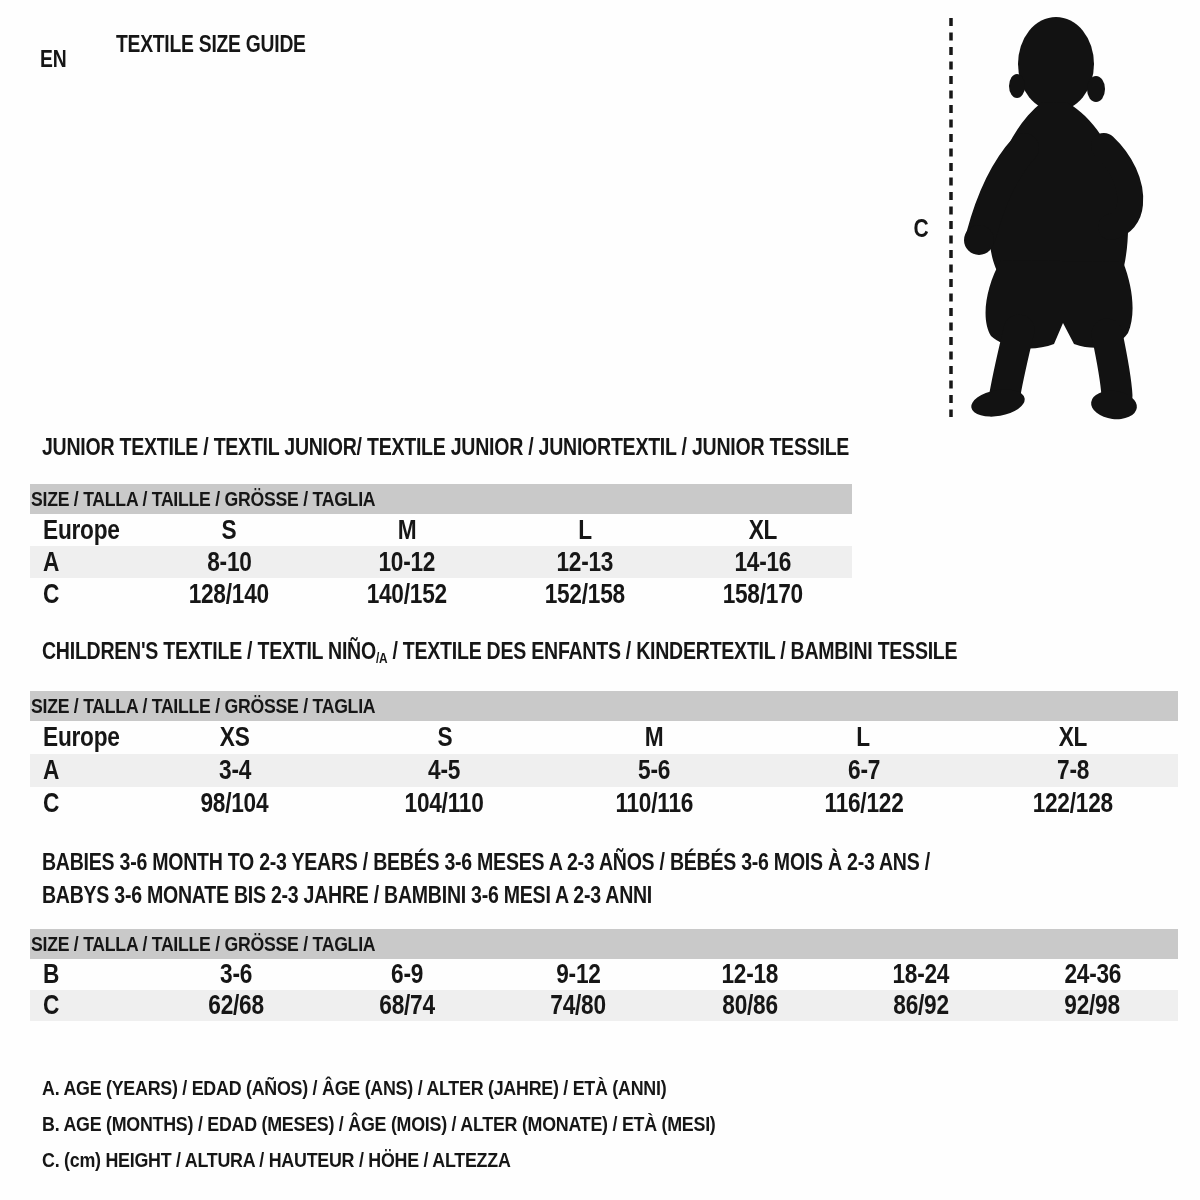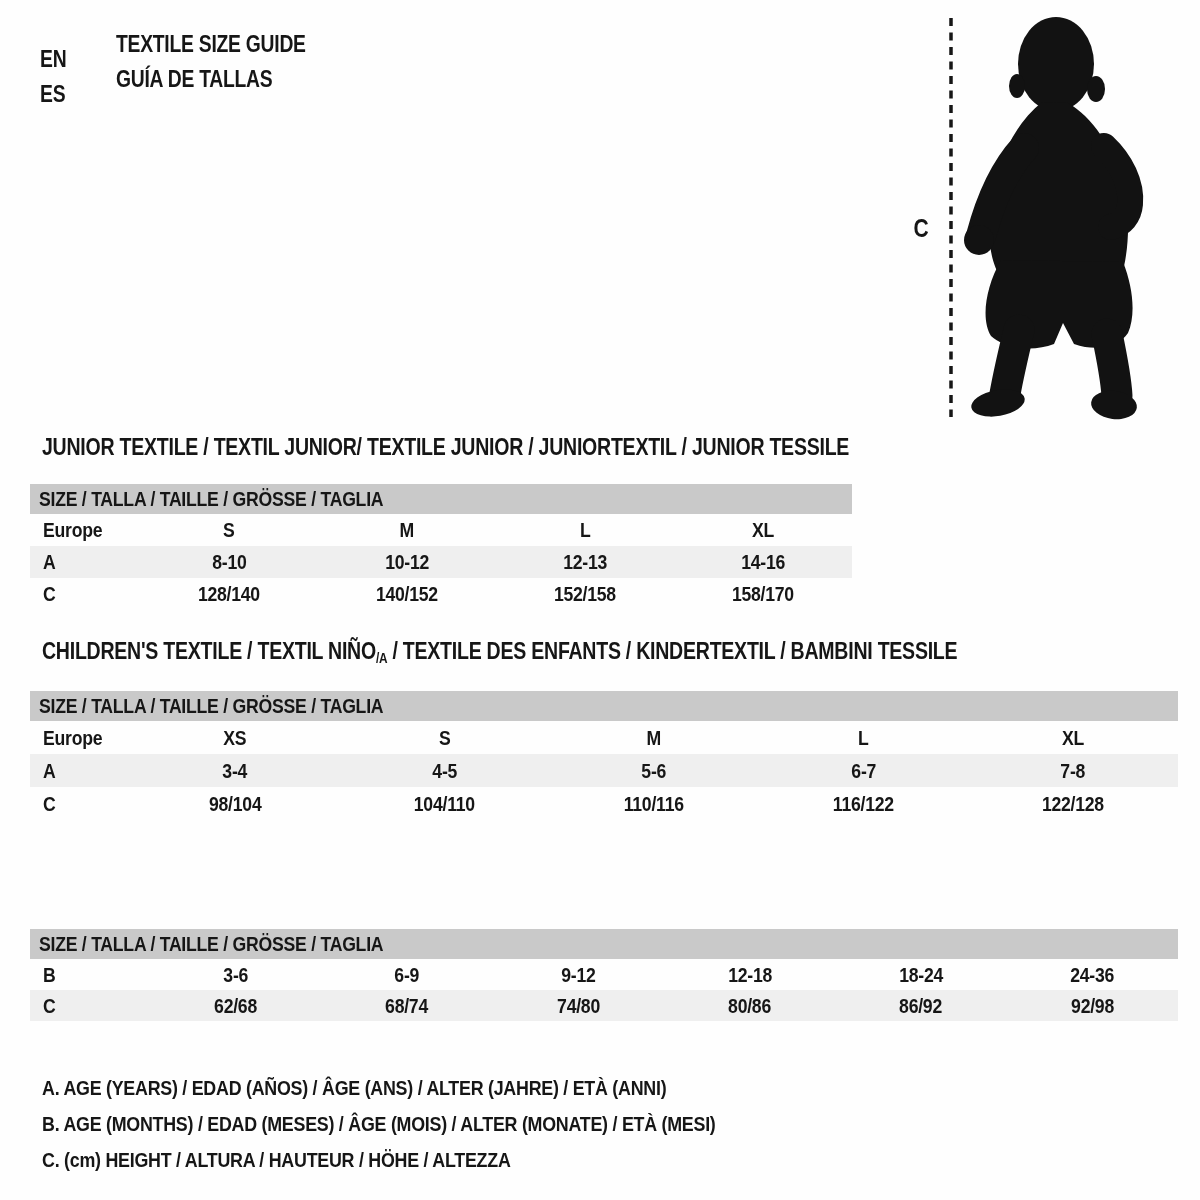--- a/index.html
+++ b/index.html
@@ -23,22 +23,22 @@
   
   .sec-title{position:absolute;font-size:23px;transform:scaleX(0.85);transform-origin:0 50%;letter-spacing:-0.3px;white-space:nowrap;}
   .title-junior{left:42px;top:434px;}
   .title-children{left:42px;top:638px;}
   .title-babies{position:absolute;left:42px;top:846px;}
   .title-babies .tline{font-size:23px;line-height:33px;transform:scaleX(0.85);transform-origin:0 50%;letter-spacing:-0.3px;white-space:nowrap;}
   .subA{font-size:14px;vertical-align:-4px;}
 
   
   .tbl{position:absolute;left:30px;}
-  .thead{height:30px;background:#c9c9c9;display:flex;align-items:center;padding-left:9px;font-size:21px;}
-  .trow{display:flex;align-items:center;font-size:21px;}
+  .thead{height:30px;background:#c9c9c9;display:flex;align-items:center;padding-left:1px;font-size:21px;}
+  .trow{display:flex;align-items:center;font-size:27px;}
   .trow.alt{background:#efefef;}
   .rlabel{display:block;padding-left:13px;}
   .tcell{display:block;flex:1;text-align:center;}
   .t-junior{top:484px;width:822px;}
   .t-junior .trow{height:32px;}
   .t-junior .rlabel{width:97px;}
   .t-children{top:691px;width:1148px;}
   .t-children .trow{height:33px;}
   .t-children .rlabel{width:87px;}
   .t-babies{top:929px;width:1148px;}
@@ -51,24 +51,20 @@
 </style>
 </head>
 <body>
 
 <div class="sheet">
 
   <div class="lang">
     <div class="lang-row">
       <span class="lang-code"><span class="cx cxl">EN</span></span>
       <span class="cx cxl">TEXTILE SIZE GUIDE</span>
-    </div>
-    <div class="lang-row">
-      <span class="lang-code"><span class="cx cxl">ES</span></span>
-      <span class="cx cxl">GUÍA DE TALLAS</span>
     </div>
   </div>
 
   <span class="fig-c cx">C</span>
   <svg class="fig-svg" viewBox="893 8 270 414" xmlns="http://www.w3.org/2000/svg">
     <line x1="951" y1="18" x2="951" y2="417" stroke="#161616" stroke-width="3.5" stroke-dasharray="8 6.5"></line>
     <g fill="#121212">
       <ellipse cx="1056" cy="64" rx="38" ry="47"></ellipse>
       <ellipse cx="1017" cy="86" rx="8" ry="12"></ellipse>
       <ellipse cx="1096" cy="89" rx="9" ry="13"></ellipse>
@@ -138,20 +134,24 @@
     <div class="trow">
       <span class="rlabel"><span class="cx cxl">C</span></span>
       <span class="tcell"><span class="cx">98/104</span></span>
       <span class="tcell"><span class="cx">104/110</span></span>
       <span class="tcell"><span class="cx">110/116</span></span>
       <span class="tcell"><span class="cx">116/122</span></span>
       <span class="tcell"><span class="cx">122/128</span></span>
     </div>
   </div>
 
+  <div class="title-babies">
+    <div class="tline">BABIES 3-6 MONTH TO 2-3 YEARS / BEBÉS 3-6 MESES A 2-3 AÑOS / BÉBÉS 3-6 MOIS À 2-3 ANS /</div>
+    <div class="tline">BABYS 3-6 MONATE BIS 2-3 JAHRE / BAMBINI 3-6 MESI A 2-3 ANNI</div>
+  </div>
   <div class="tbl t-babies">
     <div class="thead">
       <span class="cx cxl">SIZE / TALLA / TAILLE / GRÖSSE / TAGLIA</span>
     </div>
     <div class="trow">
       <span class="rlabel"><span class="cx cxl">B</span></span>
       <span class="tcell"><span class="cx">3-6</span></span>
       <span class="tcell"><span class="cx">6-9</span></span>
       <span class="tcell"><span class="cx">9-12</span></span>
       <span class="tcell"><span class="cx">12-18</span></span>

